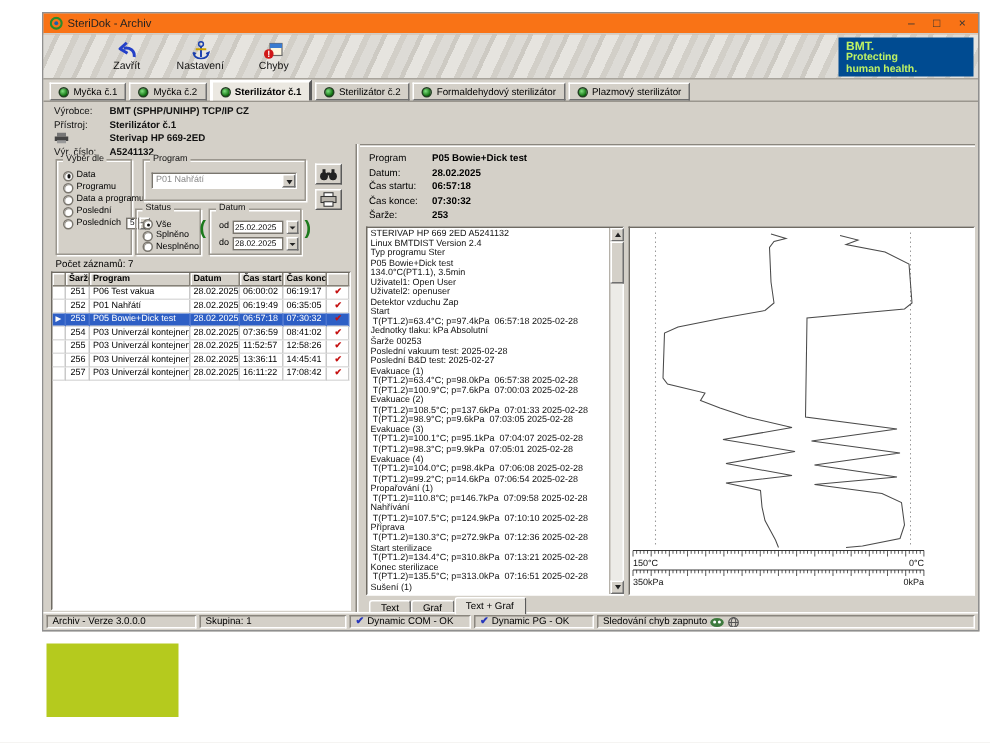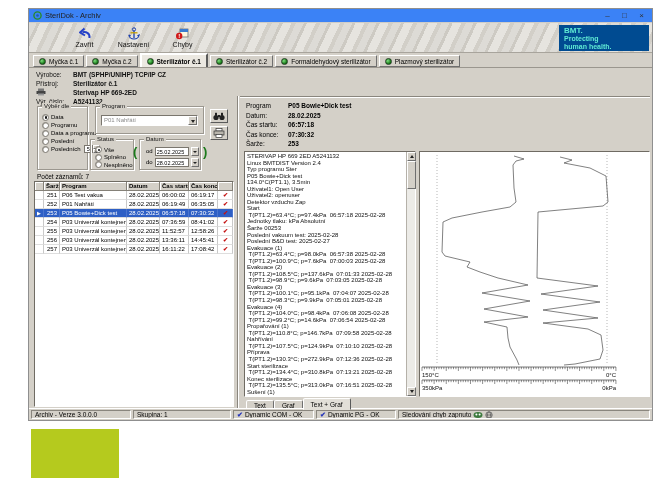--- a/index.html
+++ b/index.html
@@ -2,30 +2,30 @@
 <html><head>
 <meta charset="utf-8">
 <style>
   * { margin:0; padding:0; box-sizing:border-box; }
   html,body { width:660px; height:495px; background:#fff; font-family:"Liberation Sans", sans-serif; overflow:hidden; }
   .page { position:relative; width:660px; height:495px; }
 
   
   .win { position:absolute; left:28px; top:8px; width:625px; height:413px; background:#d4d0c8; border:1px solid #8f8f8f; }
 
-  .titlebar { height:14px; background:#3b82f6; border-bottom:1px solid #cfcdc8; display:flex; align-items:center; gap:3px; padding:0 2px 0 4px; }
+  .titlebar { height:14px; background:#f97316; border-bottom:1px solid #cfcdc8; display:flex; align-items:center; gap:3px; padding:0 2px 0 4px; }
   .titlebar .title { font-size:7.5px; color:#222; }
   .win-controls { margin-left:auto; display:flex; }
   .win-btn { width:17px; height:13px; font-size:8px; text-align:center; line-height:13px; color:#333; }
 
   .toolbar { position:relative; height:30px; border-bottom:1px solid #a8a49c;
     background:repeating-linear-gradient(115deg,#dddbd6 0 7px,#cdcac3 7px 10px,#e6e4df 10px 18px,#d2cfc8 18px 22px); }
   .tool-btn { position:absolute; top:1px; height:27px; width:47px; display:flex; flex-direction:column; align-items:center; justify-content:center; gap:1px; border:1px solid transparent; }
   .tool-btn .tlabel { font-size:7px; color:#111; }
-  .bmt-logo { position:absolute; right:3px; top:2px; width:90px; height:26px; background:#004b91; color:#5eead4; padding:2px 0 0 5px; line-height:8px; }
+  .bmt-logo { position:absolute; right:3px; top:2px; width:90px; height:26px; background:#004b91; color:#bef264; padding:2px 0 0 5px; line-height:8px; }
   .bmt-l1 { font-size:8px; font-weight:bold; display:block; }
   .bmt-l2,.bmt-l3 { font-size:7px; font-weight:bold; display:block; }
 
   .devtabs { height:15px; display:flex; gap:2px; align-items:flex-end; padding:1px 0 0 4px; background:#d4d0c8; border-bottom:1px solid #9a968e; }
   .devtab { display:flex; align-items:center; gap:3px; height:12px; padding:0 5px; font-size:6.5px; background:#d4d0c8; border:1px solid; border-color:#ffffff #6f6f6f #6f6f6f #ffffff; white-space:nowrap; }
   .devtab.active { height:14px; background:#ebe8e1; border-width:2px 2px 0 2px; border-color:#ffffff #5a5a5a transparent #ffffff; font-weight:bold; }
   .led { width:7px; height:7px; border-radius:50%; border:1px solid #234023; background:radial-gradient(circle at 35% 35%, #7fe07f, #0a6b0a 75%); flex:0 0 auto; }
 
   .content { position:relative; height:342px; background:#d4d0c8; overflow:hidden; }
 

